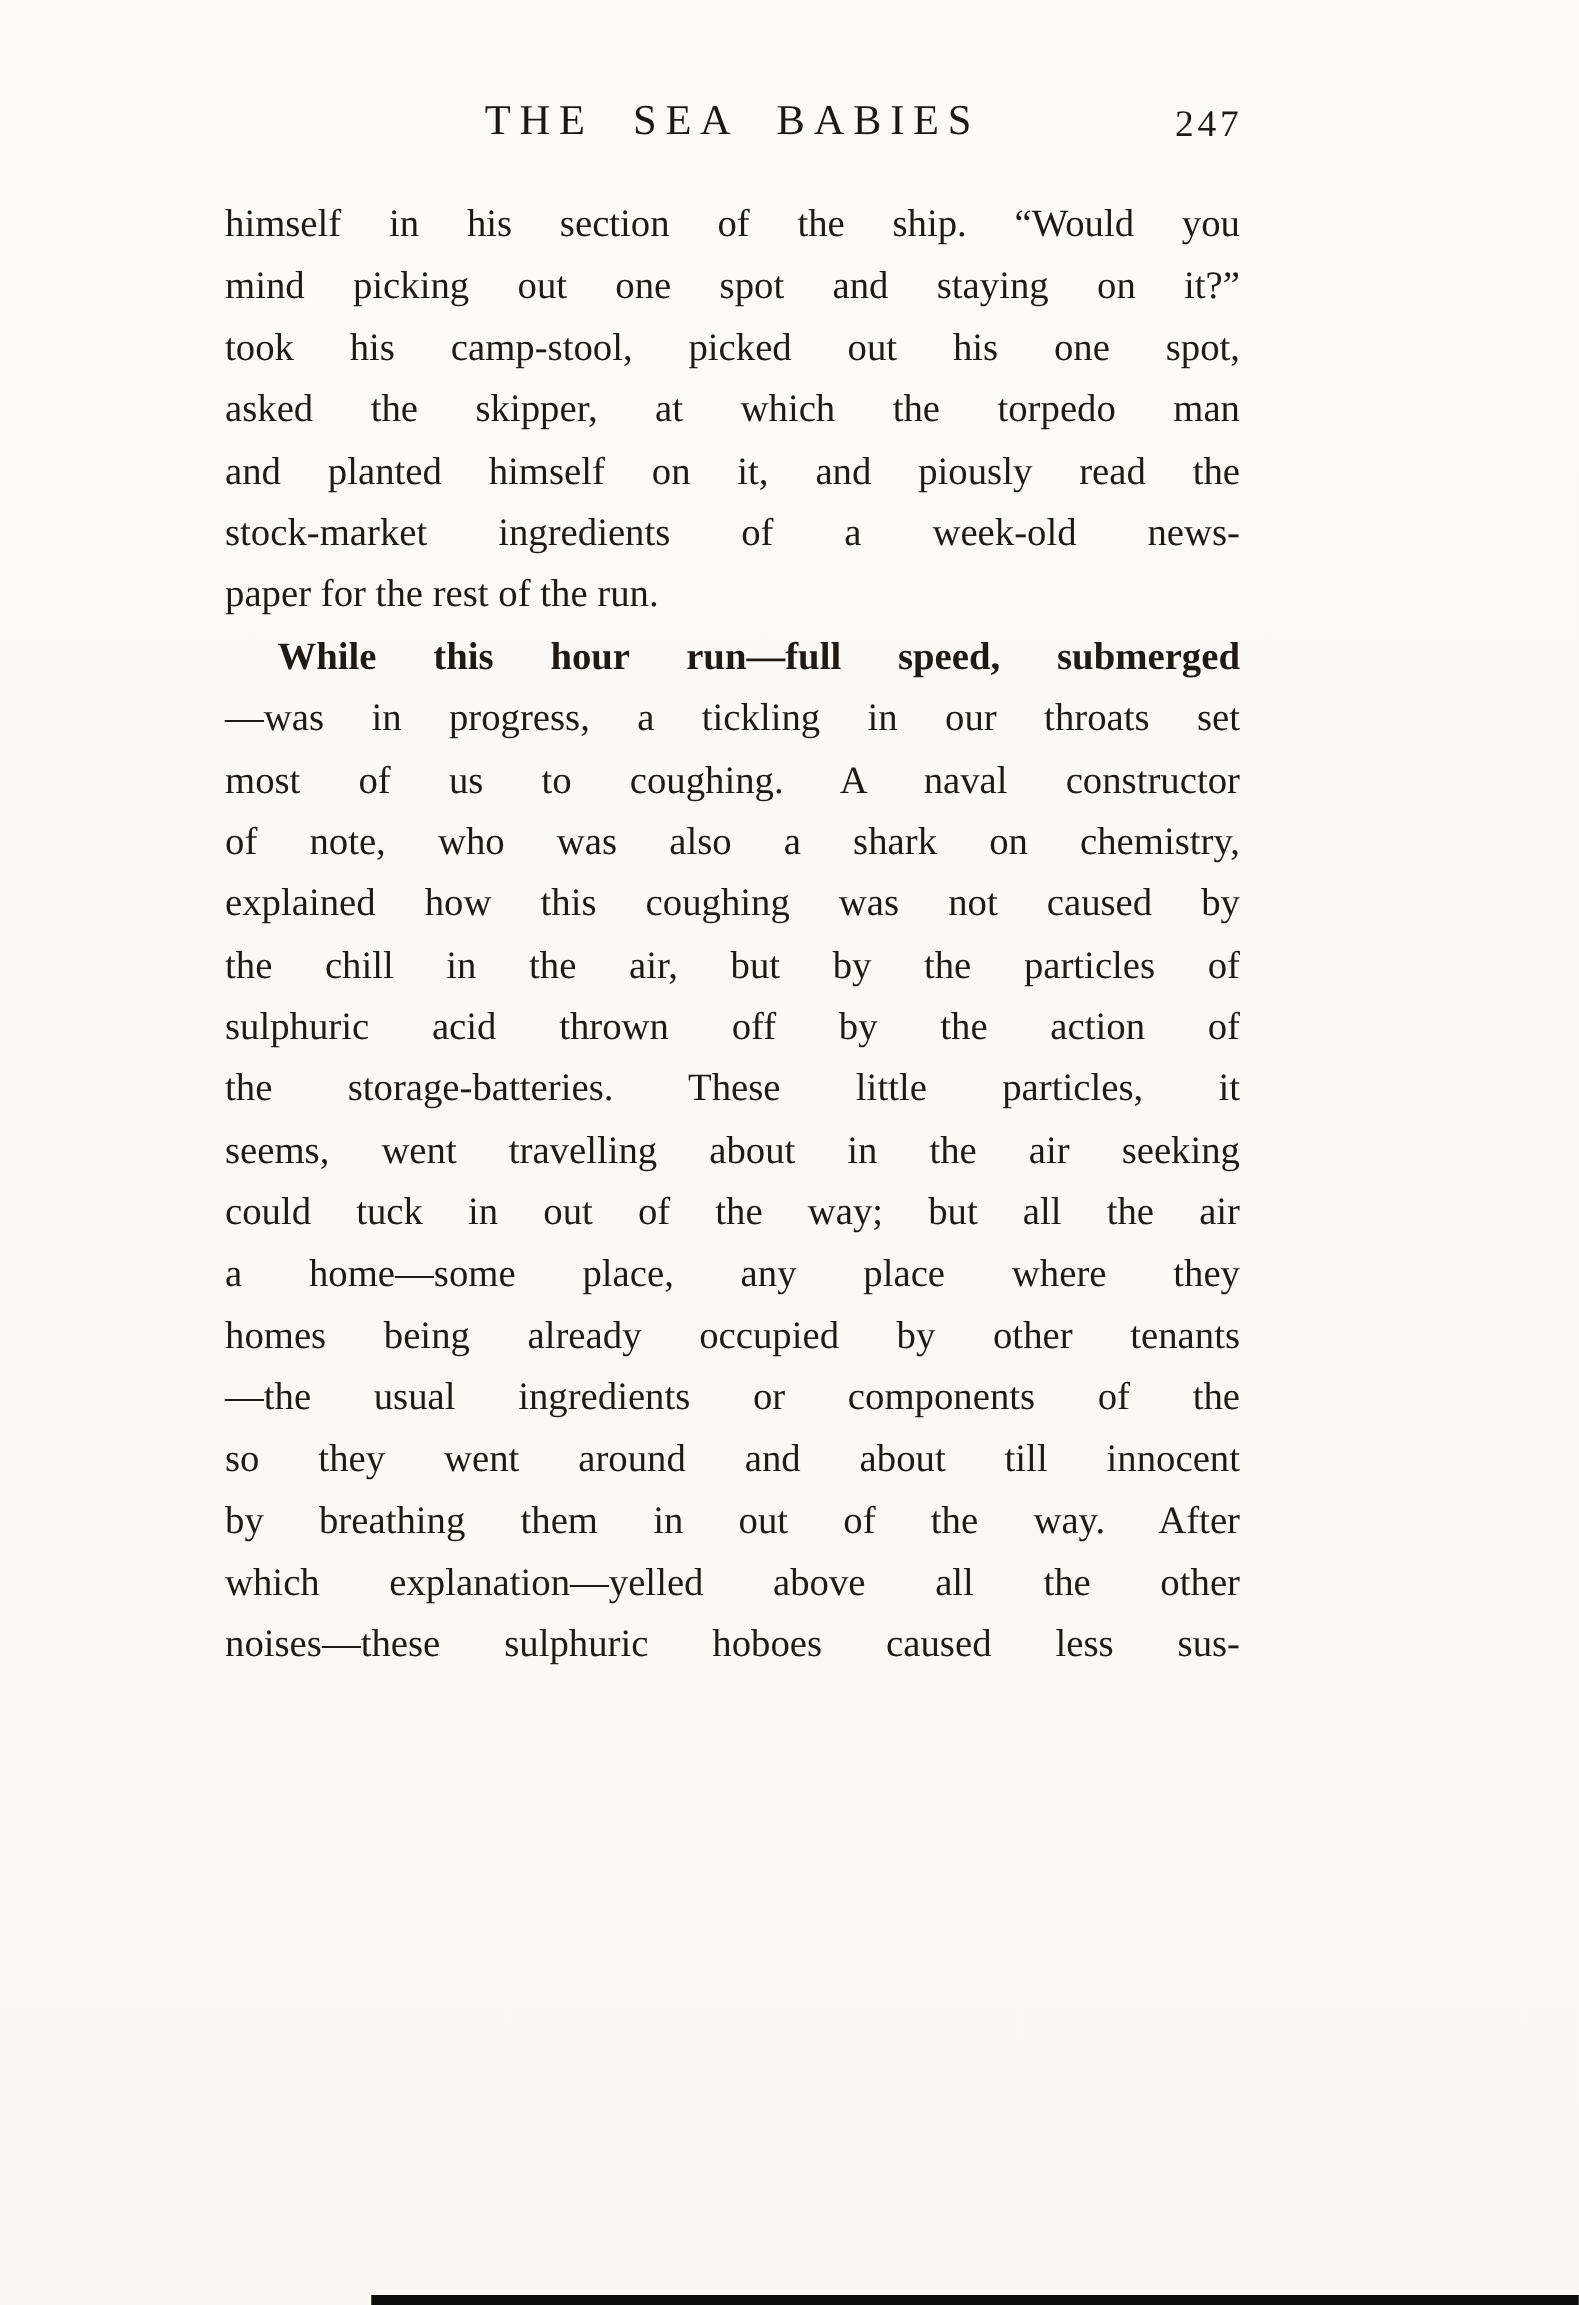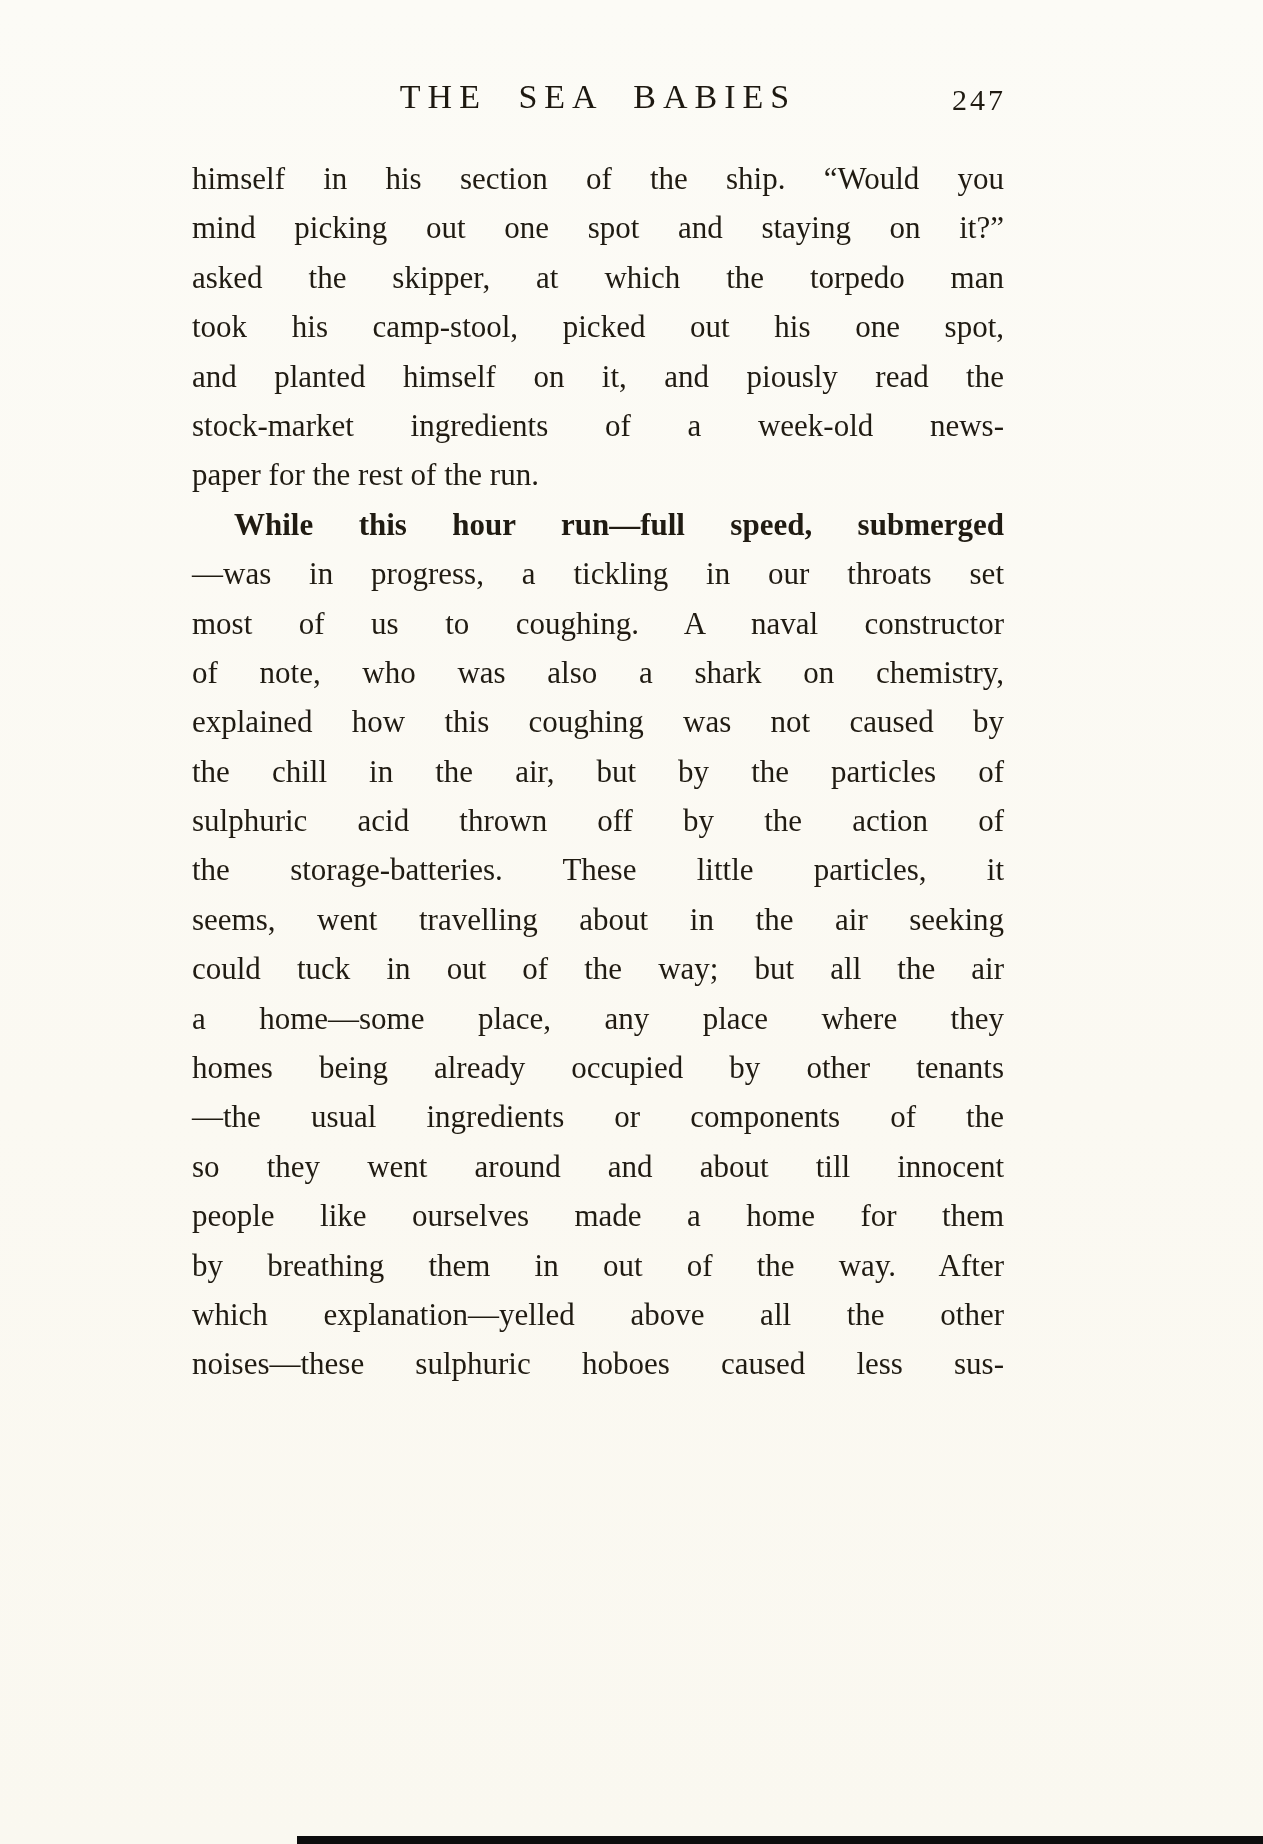--- a/index.html
+++ b/index.html
@@ -18,21 +18,20 @@
   .page {
     position: absolute;
     inset: 0;
     background: linear-gradient(180deg, #fcfbf6 0%, #fbf9f2 60%, #faf8f0 100%);
   }
   .column {
     position: absolute;
     left: 180px;
     top: 78px;
     width: 812px;
-    margin-left: 12px;
   }
   .header {
     position: relative;
     height: 52px;
     margin-bottom: 24px;
   }
   .title {
     text-align: center;
     font-size: 34px;
     letter-spacing: 7px;
@@ -87,43 +86,42 @@
     <div class="header">
       <div class="title">THE SEA BABIES</div>
       <div class="pagenum">247</div>
     </div>
 
     <div class="body-text">
 
       <div class="para">
         <div class="line first">himself in his section of the ship.  “Would you</div>
         <div class="line">mind picking out one spot and staying on it?”</div>
+        <div class="line">took his camp-stool, picked out his one spot,</div>
         <div class="line">asked the skipper, at which the torpedo man</div>
-        <div class="line">took his camp-stool, picked out his one spot,</div>
         <div class="line">and planted himself on it, and piously read the</div>
         <div class="line">stock-market ingredients of a week-old news-</div>
         <div class="line para-end">paper for the rest of the run.</div>
       </div>
 
       <div class="para indented">
         <div class="line first">While this hour run—full speed, submerged</div>
         <div class="line">—was in progress, a tickling in our throats set</div>
         <div class="line">most of us to coughing.  A naval constructor</div>
         <div class="line">of note, who was also a shark on chemistry,</div>
         <div class="line">explained how this coughing was not caused by</div>
         <div class="line">the chill in the air, but by the particles of</div>
         <div class="line">sulphuric acid thrown off by the action of</div>
         <div class="line">the storage-batteries.  These little particles, it</div>
         <div class="line">seems, went travelling about in the air seeking</div>
         <div class="line">could tuck in out of the way; but all the air</div>
         <div class="line">a home—some place, any place where they</div>
         <div class="line">homes being already occupied by other tenants</div>
         <div class="line">—the usual ingredients or components of the</div>
         <div class="line">so they went around and about till innocent</div>
-        <div class="line">people like ourselves made a home for them</div>
         <div class="line">by breathing them in out of the way.  After</div>
         <div class="line">which explanation—yelled above all the other</div>
         <div class="line">noises—these sulphuric hoboes caused less sus-</div>
       </div>
 
     </div>
   </div>
 
   <div class="scan-artifact"></div>
 </div>

